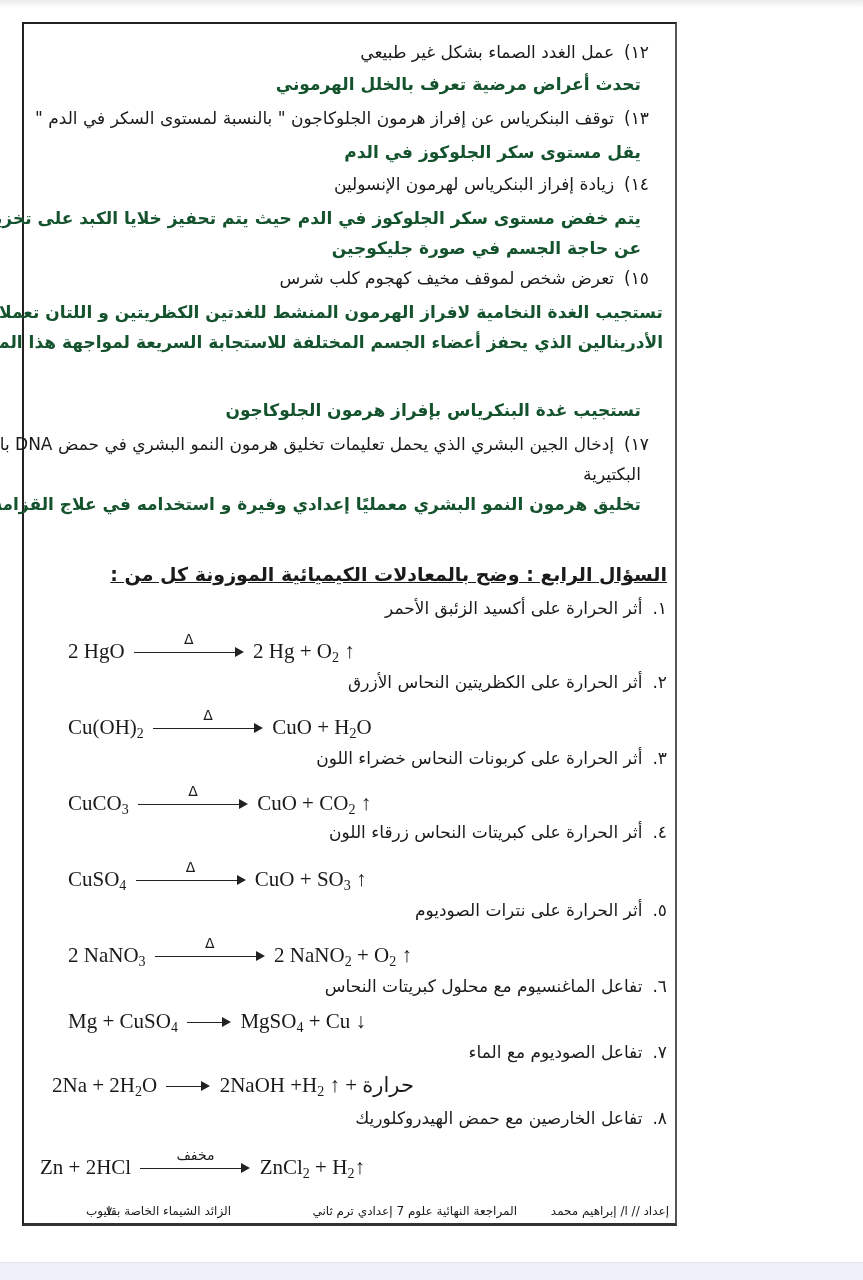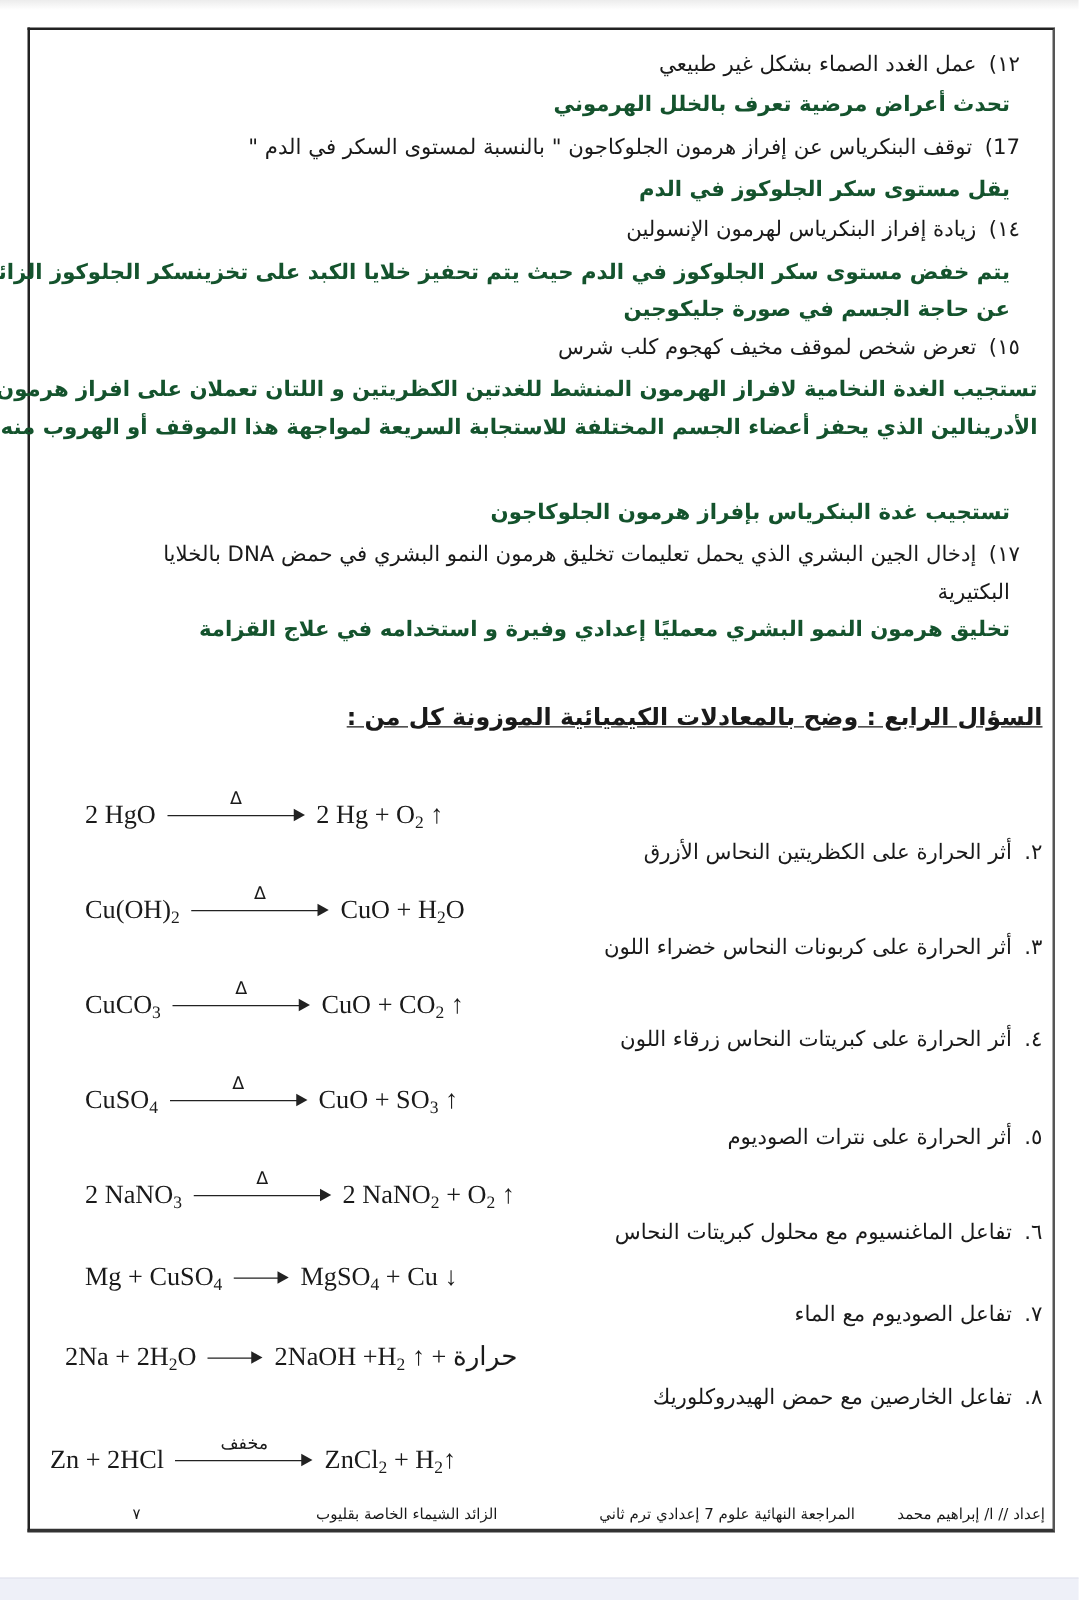--- a/index.html
+++ b/index.html
@@ -7,21 +7,21 @@
     width: 863px; height: 1280px; position: relative; overflow: hidden;
     background: #ffffff;
     font-family: "Liberation Serif", "DejaVu Serif", serif;
     color: #1a1a1a;
   }
   .topfade { position: absolute; left: 0; top: 0; width: 863px; height: 8px;
     background: linear-gradient(#ececec, #ffffff); }
   .bottom-strip { position: absolute; left: 0; top: 1262px; width: 863px; height: 18px;
     background: #eef0f8; border-top: 1px solid #e2e4ee; }
   .page {
-    position: absolute; left: 22px; top: 22px; width: 822px; height: 1204px;
+    position: absolute; left: 22px; top: 22px; width: 655px; height: 1204px;
     border: 2px solid #222; border-right-color: #555; border-bottom: 3px solid #333;
     box-sizing: border-box; background: #fff;
   }
   .ar {
     position: absolute; right: 26px; direction: rtl; text-align: right;
     font-family: "DejaVu Sans", sans-serif; font-size: 17px; white-space: nowrap;
     line-height: 24px;
   }
   .red { color: #14532d; font-weight: bold; right: 34px; }
   .q-num { display: inline-block; margin-left: 10px; }
@@ -47,21 +47,21 @@
 <div class="topfade"></div>
 
 <div class="page">
 
   <div class="ar" style="top:16px">
     <span class="q-num">١٢)</span><span>عمل الغدد الصماء بشكل غير طبيعي</span>
   </div>
   <div class="ar red" style="top:48px">تحدث أعراض مرضية تعرف بالخلل الهرموني</div>
 
   <div class="ar" style="top:82px">
-    <span class="q-num">17)</span><span>توقف البنكرياس عن إفراز هرمون الجلوكاجون " بالنسبة لمستوى السكر في الدم "</span>
+    <span class="q-num">١٣)</span><span>توقف البنكرياس عن إفراز هرمون الجلوكاجون " بالنسبة لمستوى السكر في الدم "</span>
   </div>
   <div class="ar red" style="top:116px">يقل مستوى سكر الجلوكوز في الدم</div>
 
   <div class="ar" style="top:148px">
     <span class="q-num">١٤)</span><span>زيادة إفراز البنكرياس لهرمون الإنسولين</span>
   </div>
   <div class="ar red" style="top:182px">يتم خفض مستوى سكر الجلوكوز في الدم حيث يتم تحفيز خلايا الكبد على تخزينسكر الجلوكوز الزائد</div>
   <div class="ar red" style="top:212px">عن حاجة الجسم في صورة جليكوجين</div>
 
   <div class="ar" style="top:242px">
@@ -73,20 +73,21 @@
   <div class="ar red" style="top:374px">تستجيب غدة البنكرياس بإفراز هرمون الجلوكاجون</div>
 
   <div class="ar" style="top:408px">
     <span class="q-num">١٧)</span><span>إدخال الجين البشري الذي يحمل تعليمات تخليق  هرمون النمو البشري في حمض DNA بالخلايا</span>
   </div>
   <div class="ar" style="top:438px;right:34px">البكتيرية</div>
   <div class="ar red" style="top:468px">تخليق هرمون النمو البشري معمليًا إعدادي وفيرة و استخدامه في علاج القزامة</div>
 
   <div class="ar heading" style="top:538px">السؤال الرابع : وضح بالمعادلات الكيميائية الموزونة كل من :</div>
 
+  <div class="ar" style="top:572px;right:8px"><span class="q-num">١.</span><span>أثر الحرارة على أكسيد الزئبق الأحمر</span></div>
   <div class="eq" style="top:614px"><span>2 HgO</span> <span class="arrow"><span class="line"></span><span class="head"></span><span class="cond">Δ</span></span> <span>2 Hg  + O<sub>2</sub> ↑</span></div>
 
   <div class="ar" style="top:646px;right:8px"><span class="q-num">٢.</span><span>أثر الحرارة على الكظريتين النحاس الأزرق</span></div>
   <div class="eq" style="top:690px"><span>Cu(OH)<sub>2</sub></span> <span class="arrow"><span class="line"></span><span class="head"></span><span class="cond">Δ</span></span> <span>CuO  +  H<sub>2</sub>O</span></div>
 
   <div class="ar" style="top:722px;right:8px"><span class="q-num">٣.</span><span>أثر الحرارة على كربونات النحاس خضراء اللون</span></div>
   <div class="eq" style="top:766px"><span>CuCO<sub>3</sub></span> <span class="arrow"><span class="line"></span><span class="head"></span><span class="cond">Δ</span></span> <span>CuO  + CO<sub>2</sub> ↑</span></div>
 
   <div class="ar" style="top:796px;right:8px"><span class="q-num">٤.</span><span>أثر الحرارة على كبريتات النحاس زرقاء اللون</span></div>
   <div class="eq" style="top:842px"><span>CuSO<sub>4</sub></span> <span class="arrow"><span class="line"></span><span class="head"></span><span class="cond">Δ</span></span> <span>CuO  + SO<sub>3</sub> ↑</span></div>

